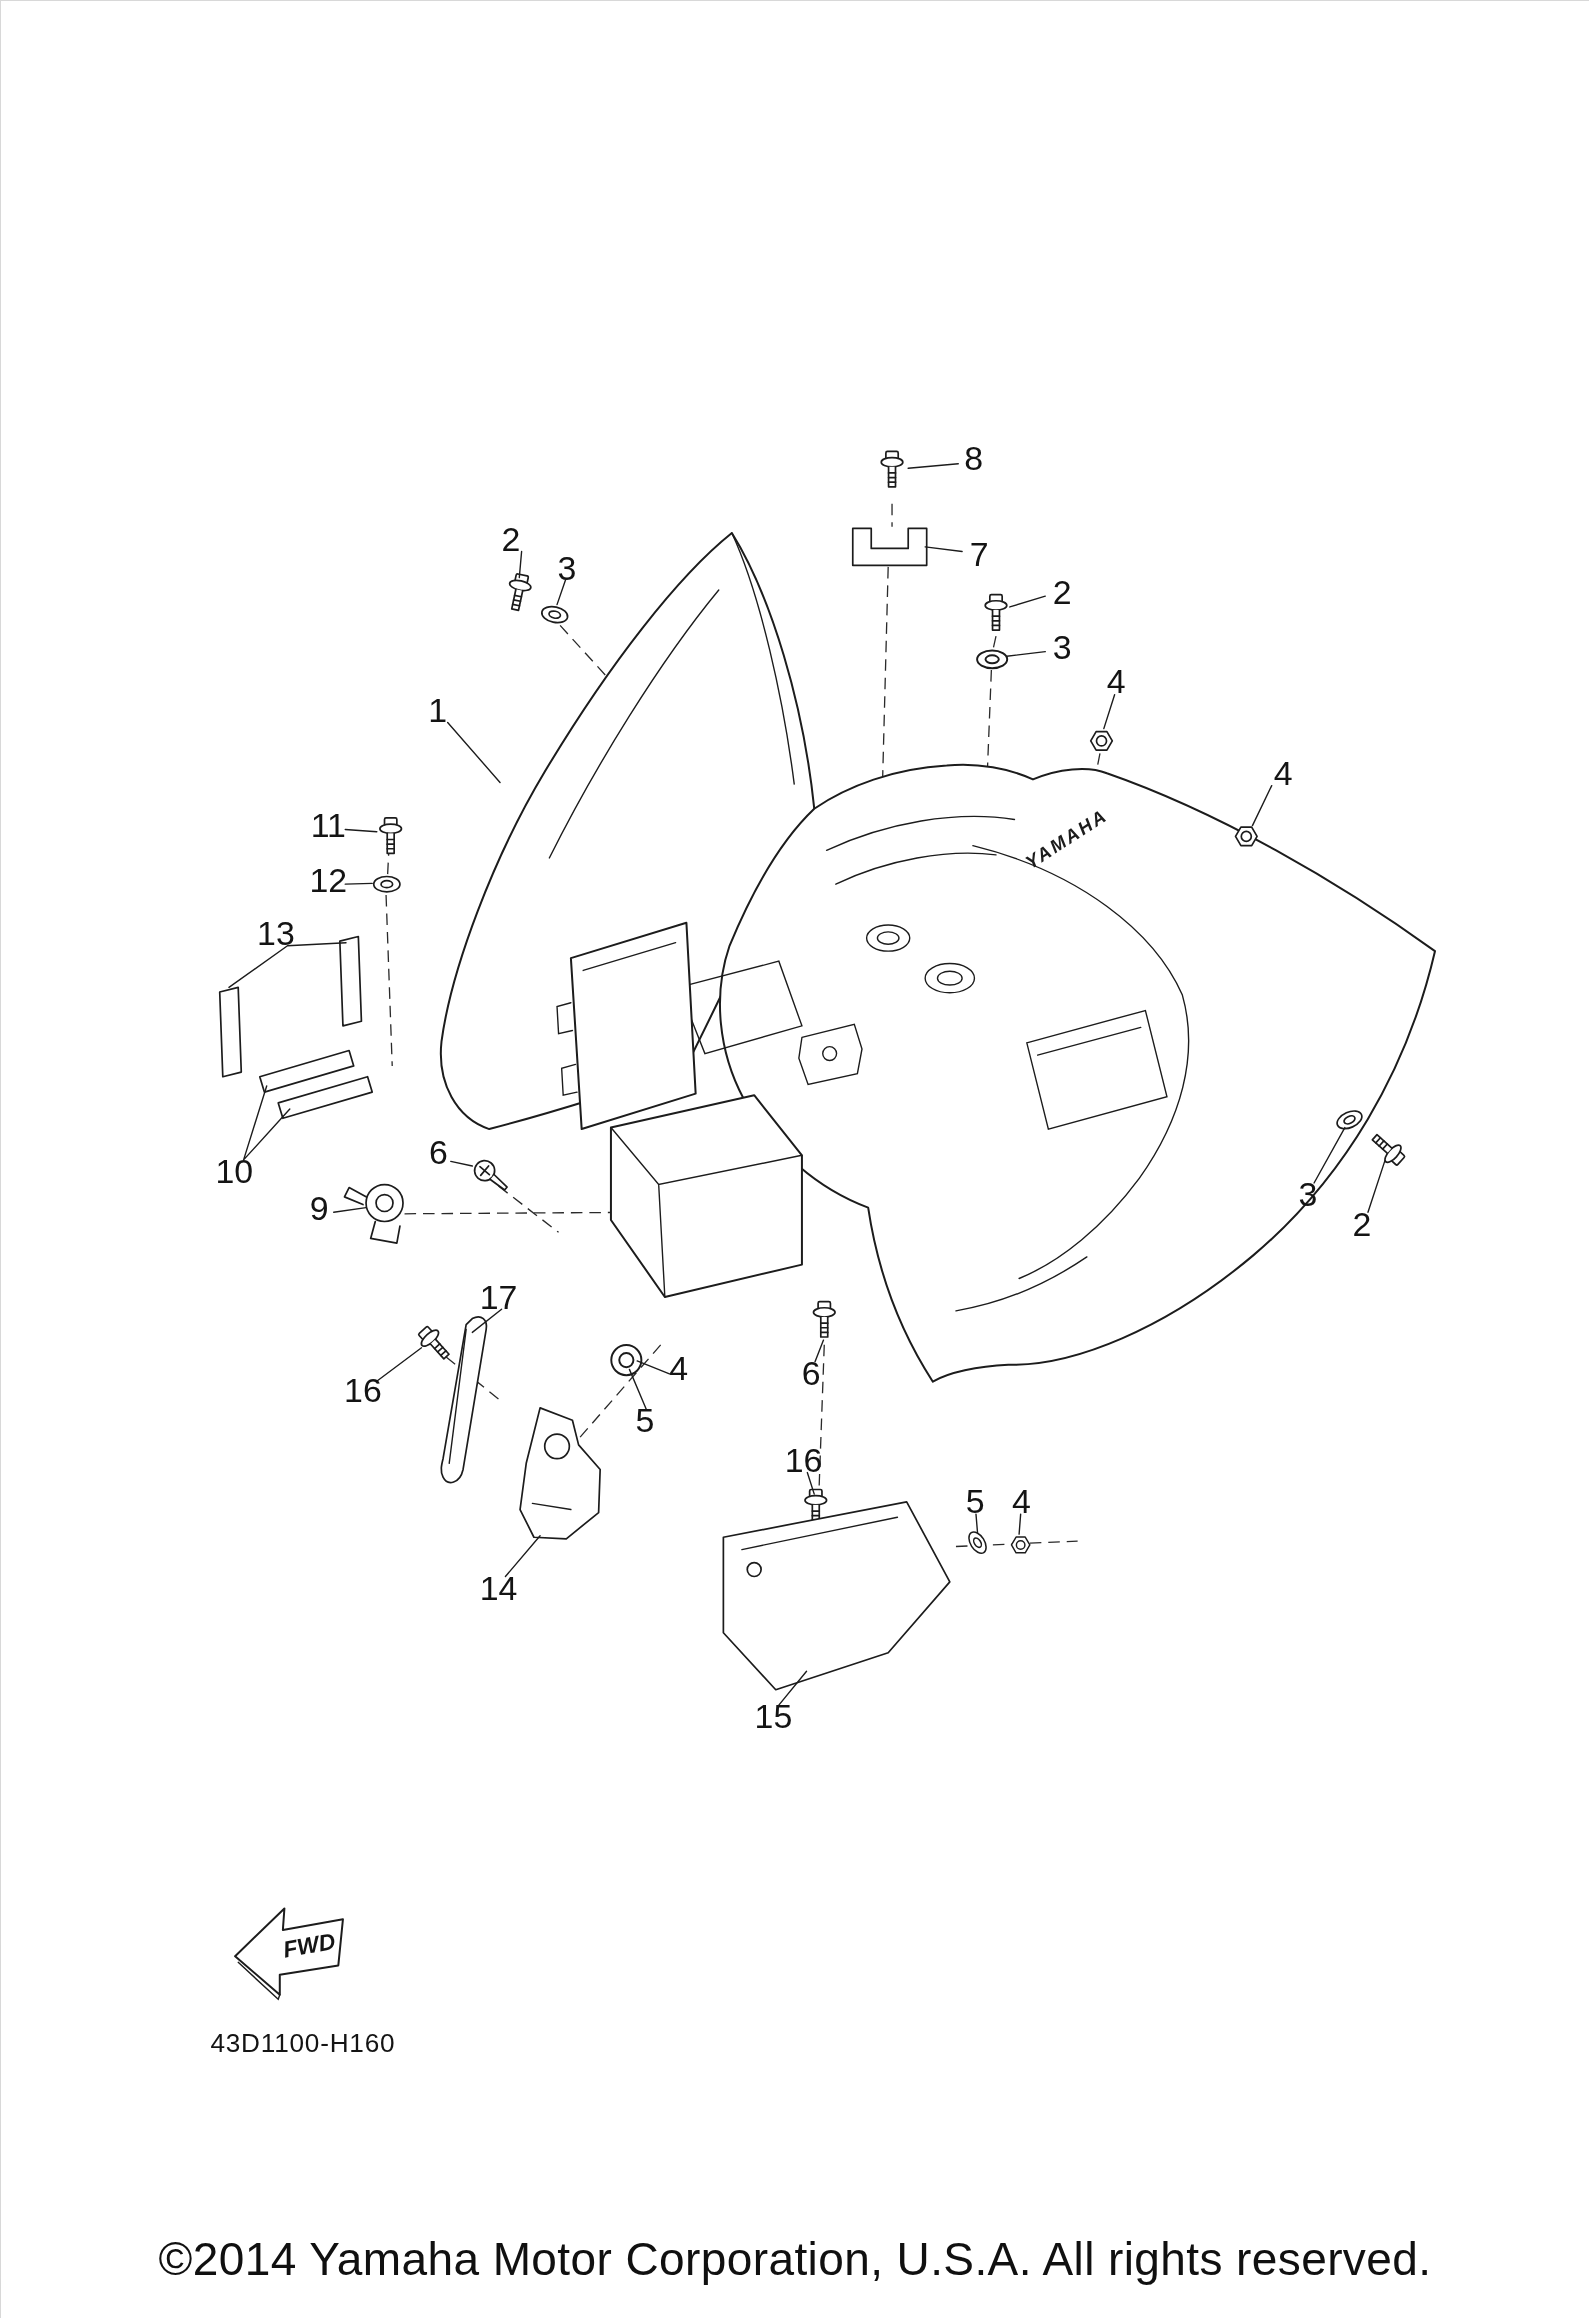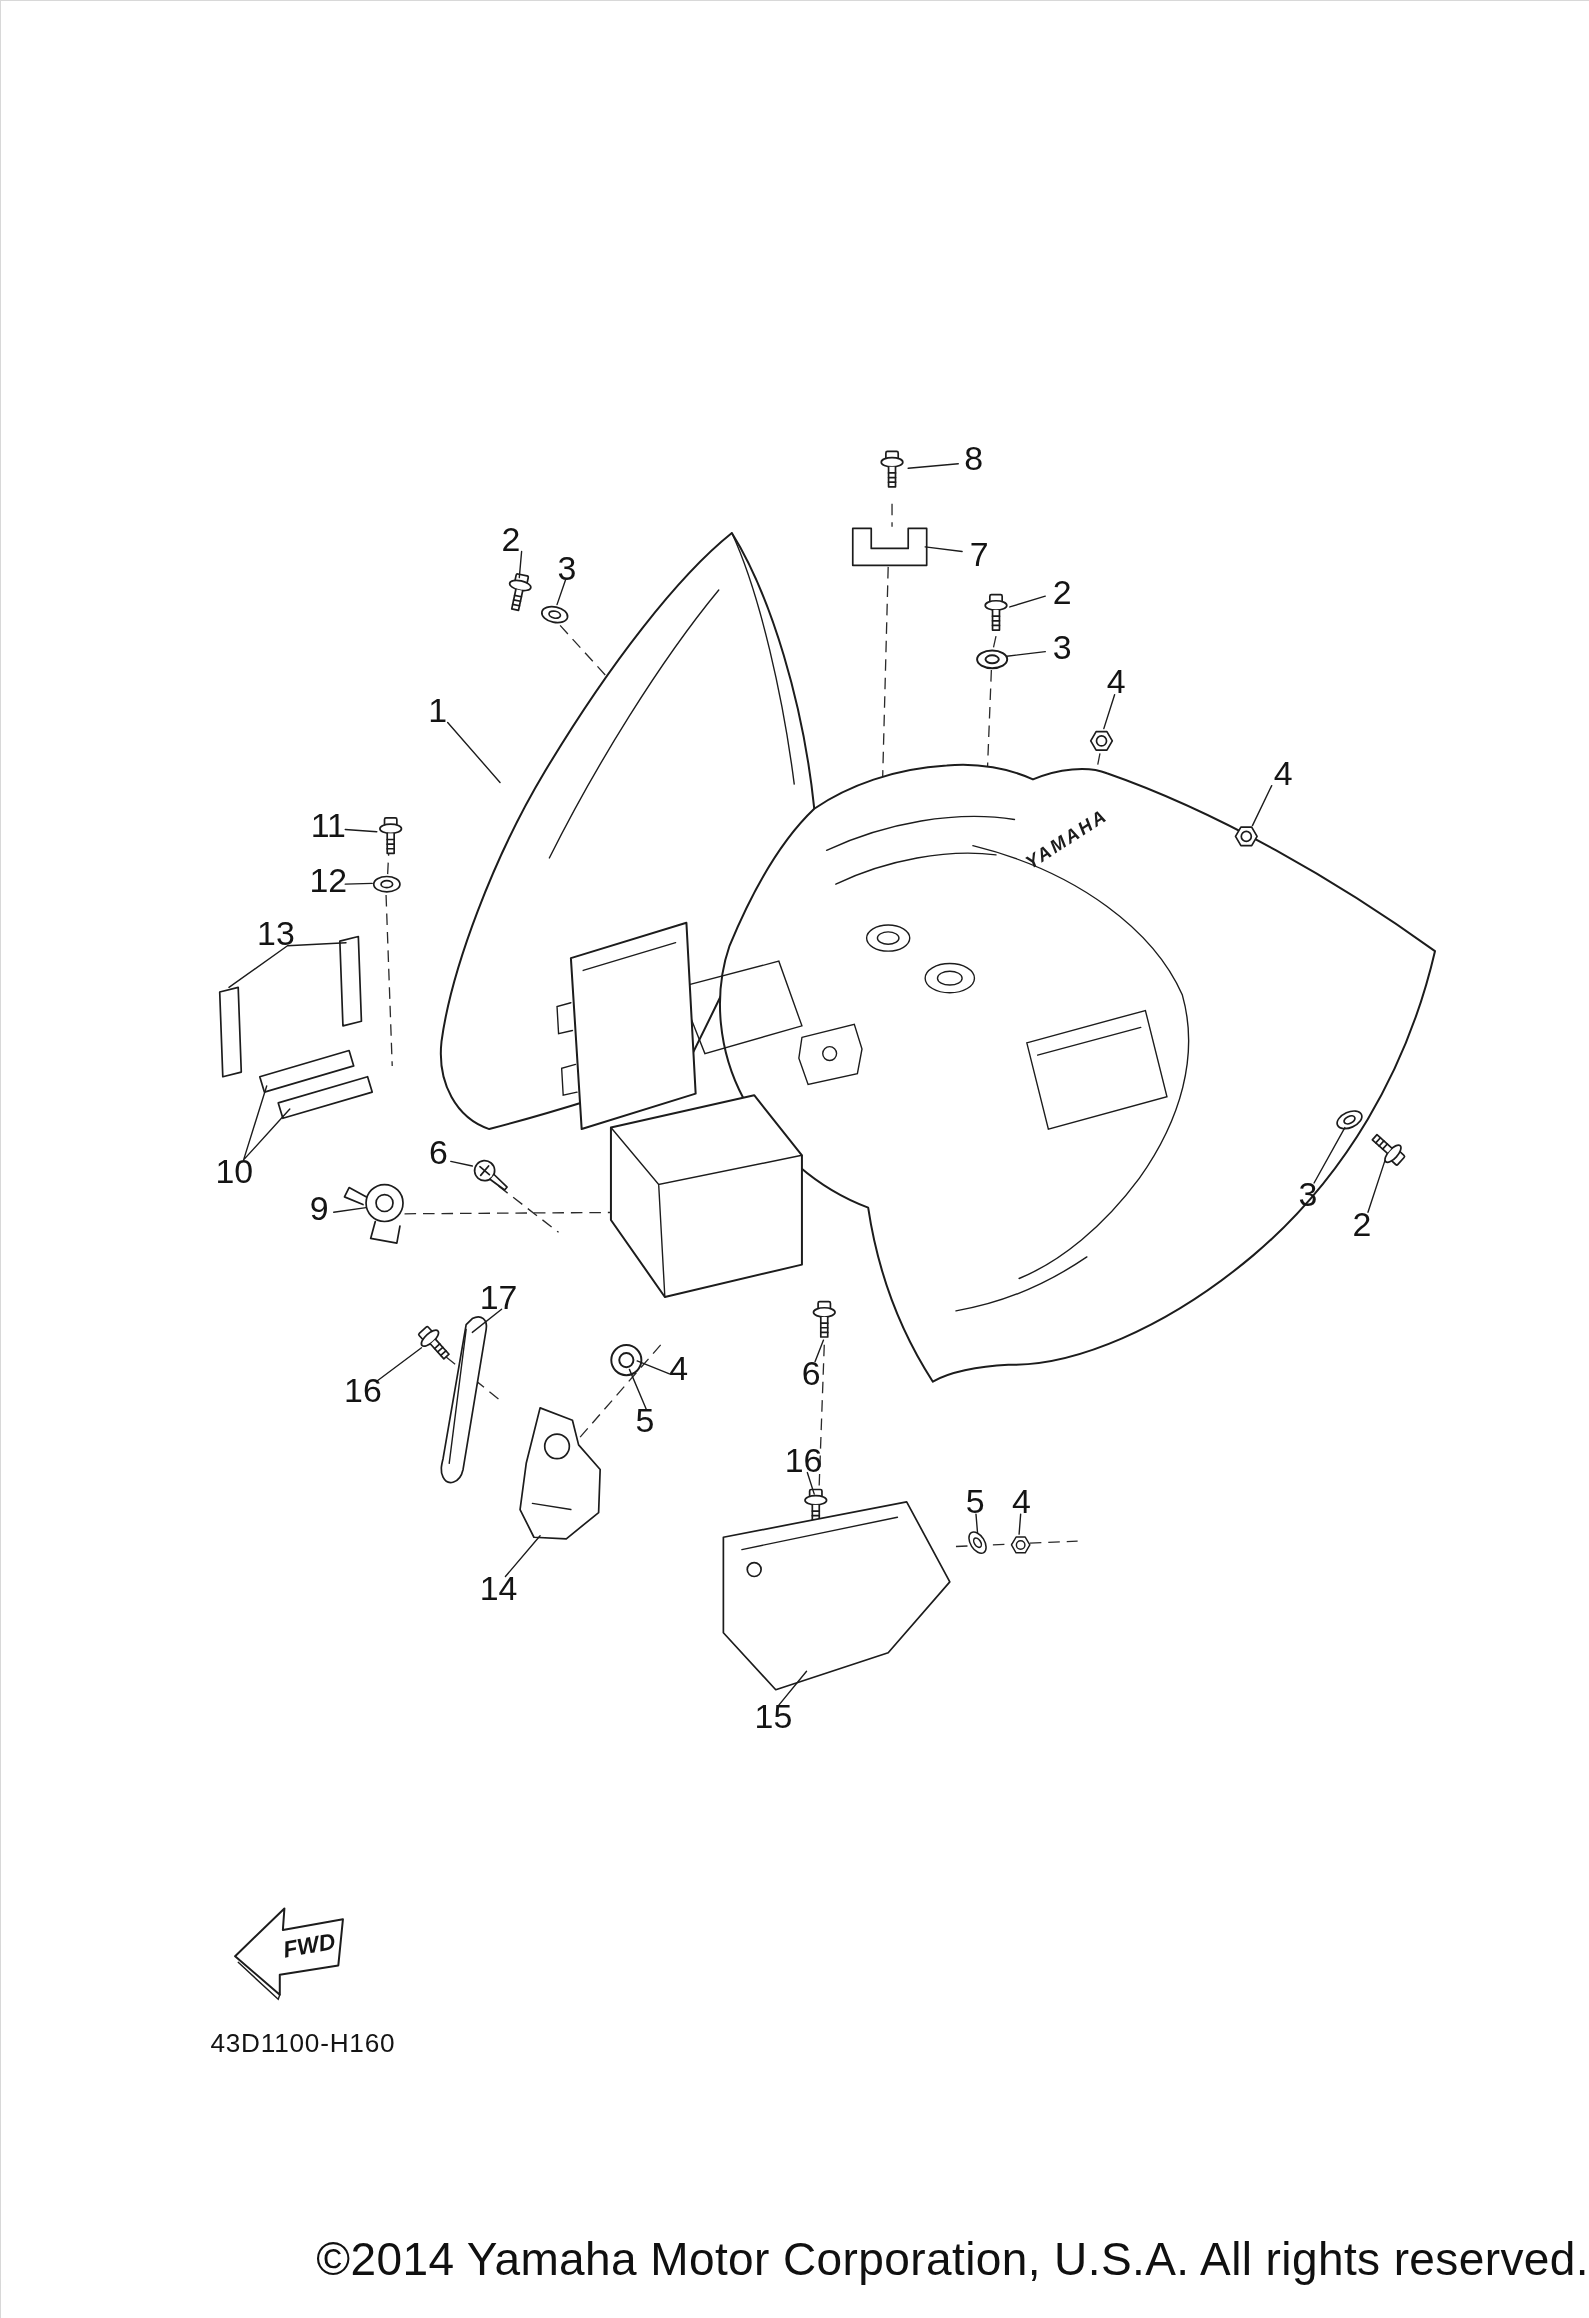--- a/index.html
+++ b/index.html
@@ -3,21 +3,21 @@
 <meta charset="utf-8">
 <style>
   html,body{margin:0;padding:0;background:#ffffff;}
   .page{
     position:relative;width:1590px;height:2319px;background:#ffffff;
     font-family:"Liberation Sans",sans-serif;overflow:hidden;
     border:1.5px solid #d8d8d8;box-sizing:border-box;
   }
   svg.diagram{position:absolute;left:0;top:0;width:100%;height:100%;}
   .copyright{
-    position:absolute;top:2231px;left:0;width:100%;text-align:right;
+    position:absolute;top:2231px;left:0;width:100%;text-align:center;
     font-size:46px;color:#101010;letter-spacing:0.4px;
   }
   .lnf{stroke:#1c1c1c;stroke-width:2.6;fill:#ffffff;stroke-linejoin:round;stroke-linecap:round;}
   .thin{stroke:#1c1c1c;stroke-width:1.8;fill:none;stroke-linecap:round;}
   .leader{stroke:#1c1c1c;stroke-width:1.8;fill:none;stroke-linecap:round;}
   .dash{stroke:#2a2a2a;stroke-width:1.7;fill:none;stroke-dasharray:15 9;}
   .callout{font-family:"Liberation Sans",sans-serif;font-size:44px;fill:#141414;text-anchor:middle;}
   .small-part{stroke:#1c1c1c;stroke-width:2.2;fill:#ffffff;stroke-linejoin:round;stroke-linecap:round;}
   .code-text{font-family:"Liberation Sans",sans-serif;font-size:34px;fill:#141414;letter-spacing:1px;}
   .brand-text{font-family:"Liberation Sans",sans-serif;font-size:24px;fill:#1c1c1c;letter-spacing:3px;font-weight:bold;font-style:italic;text-anchor:middle;}

